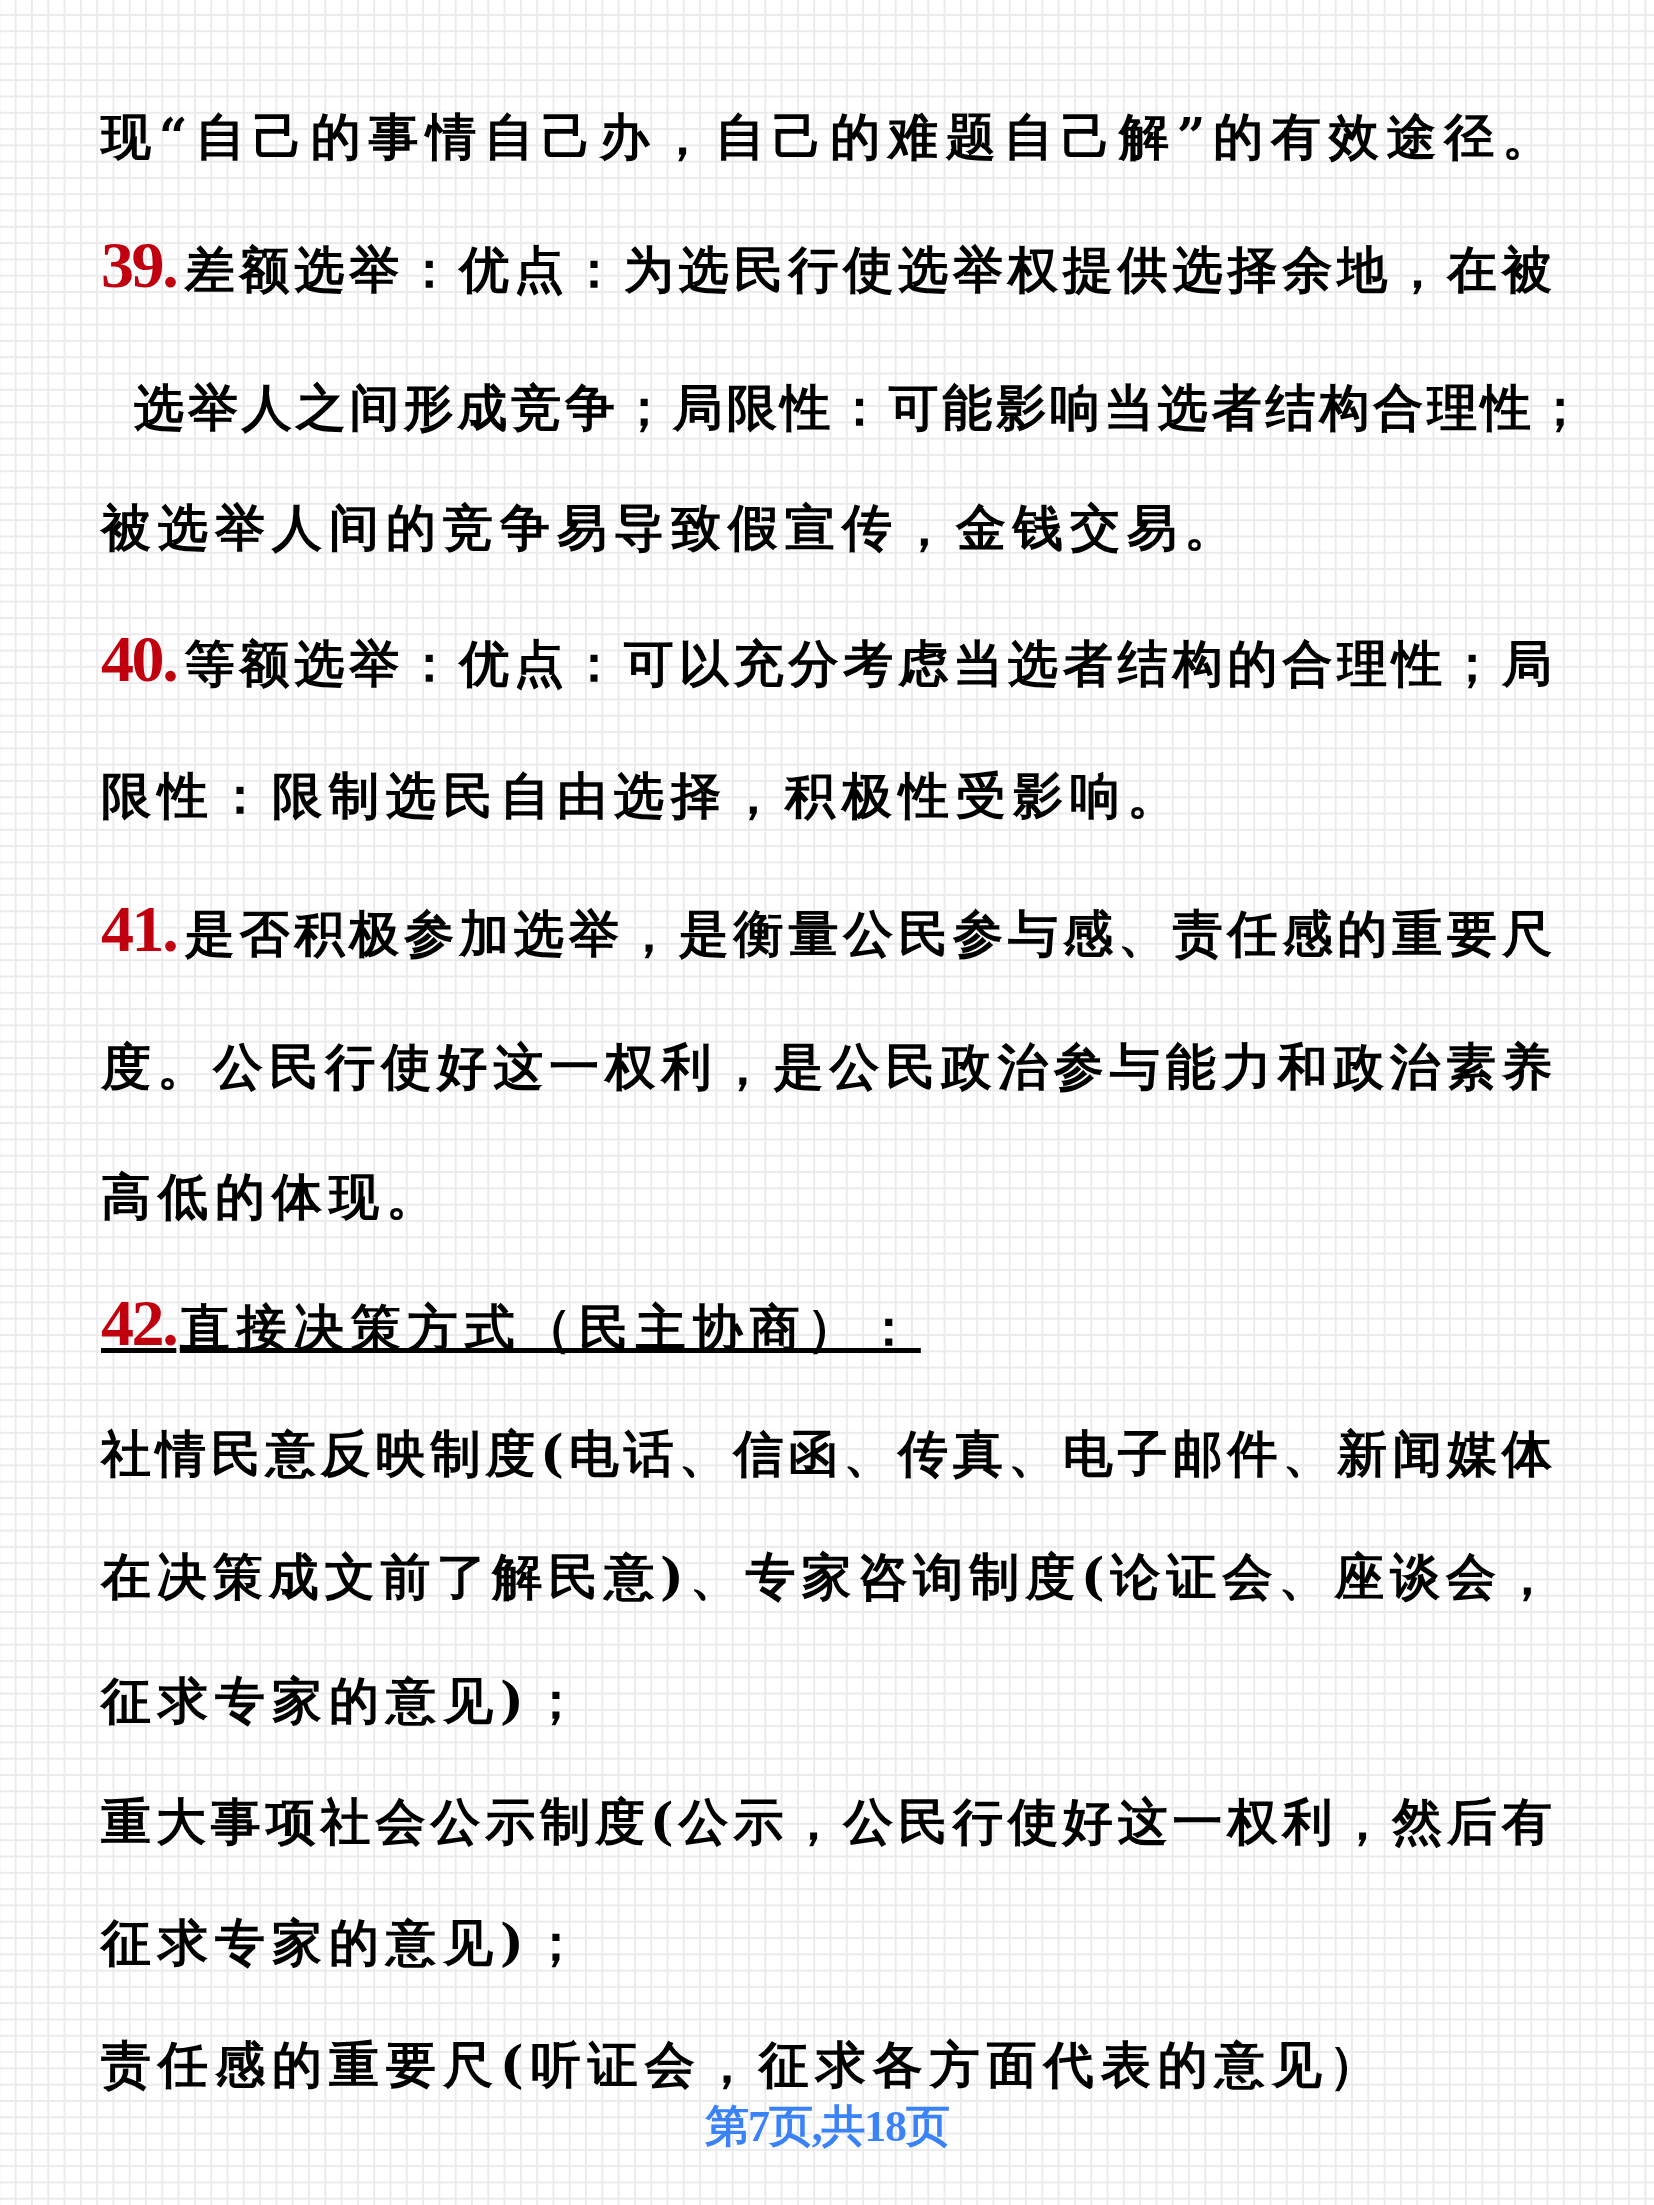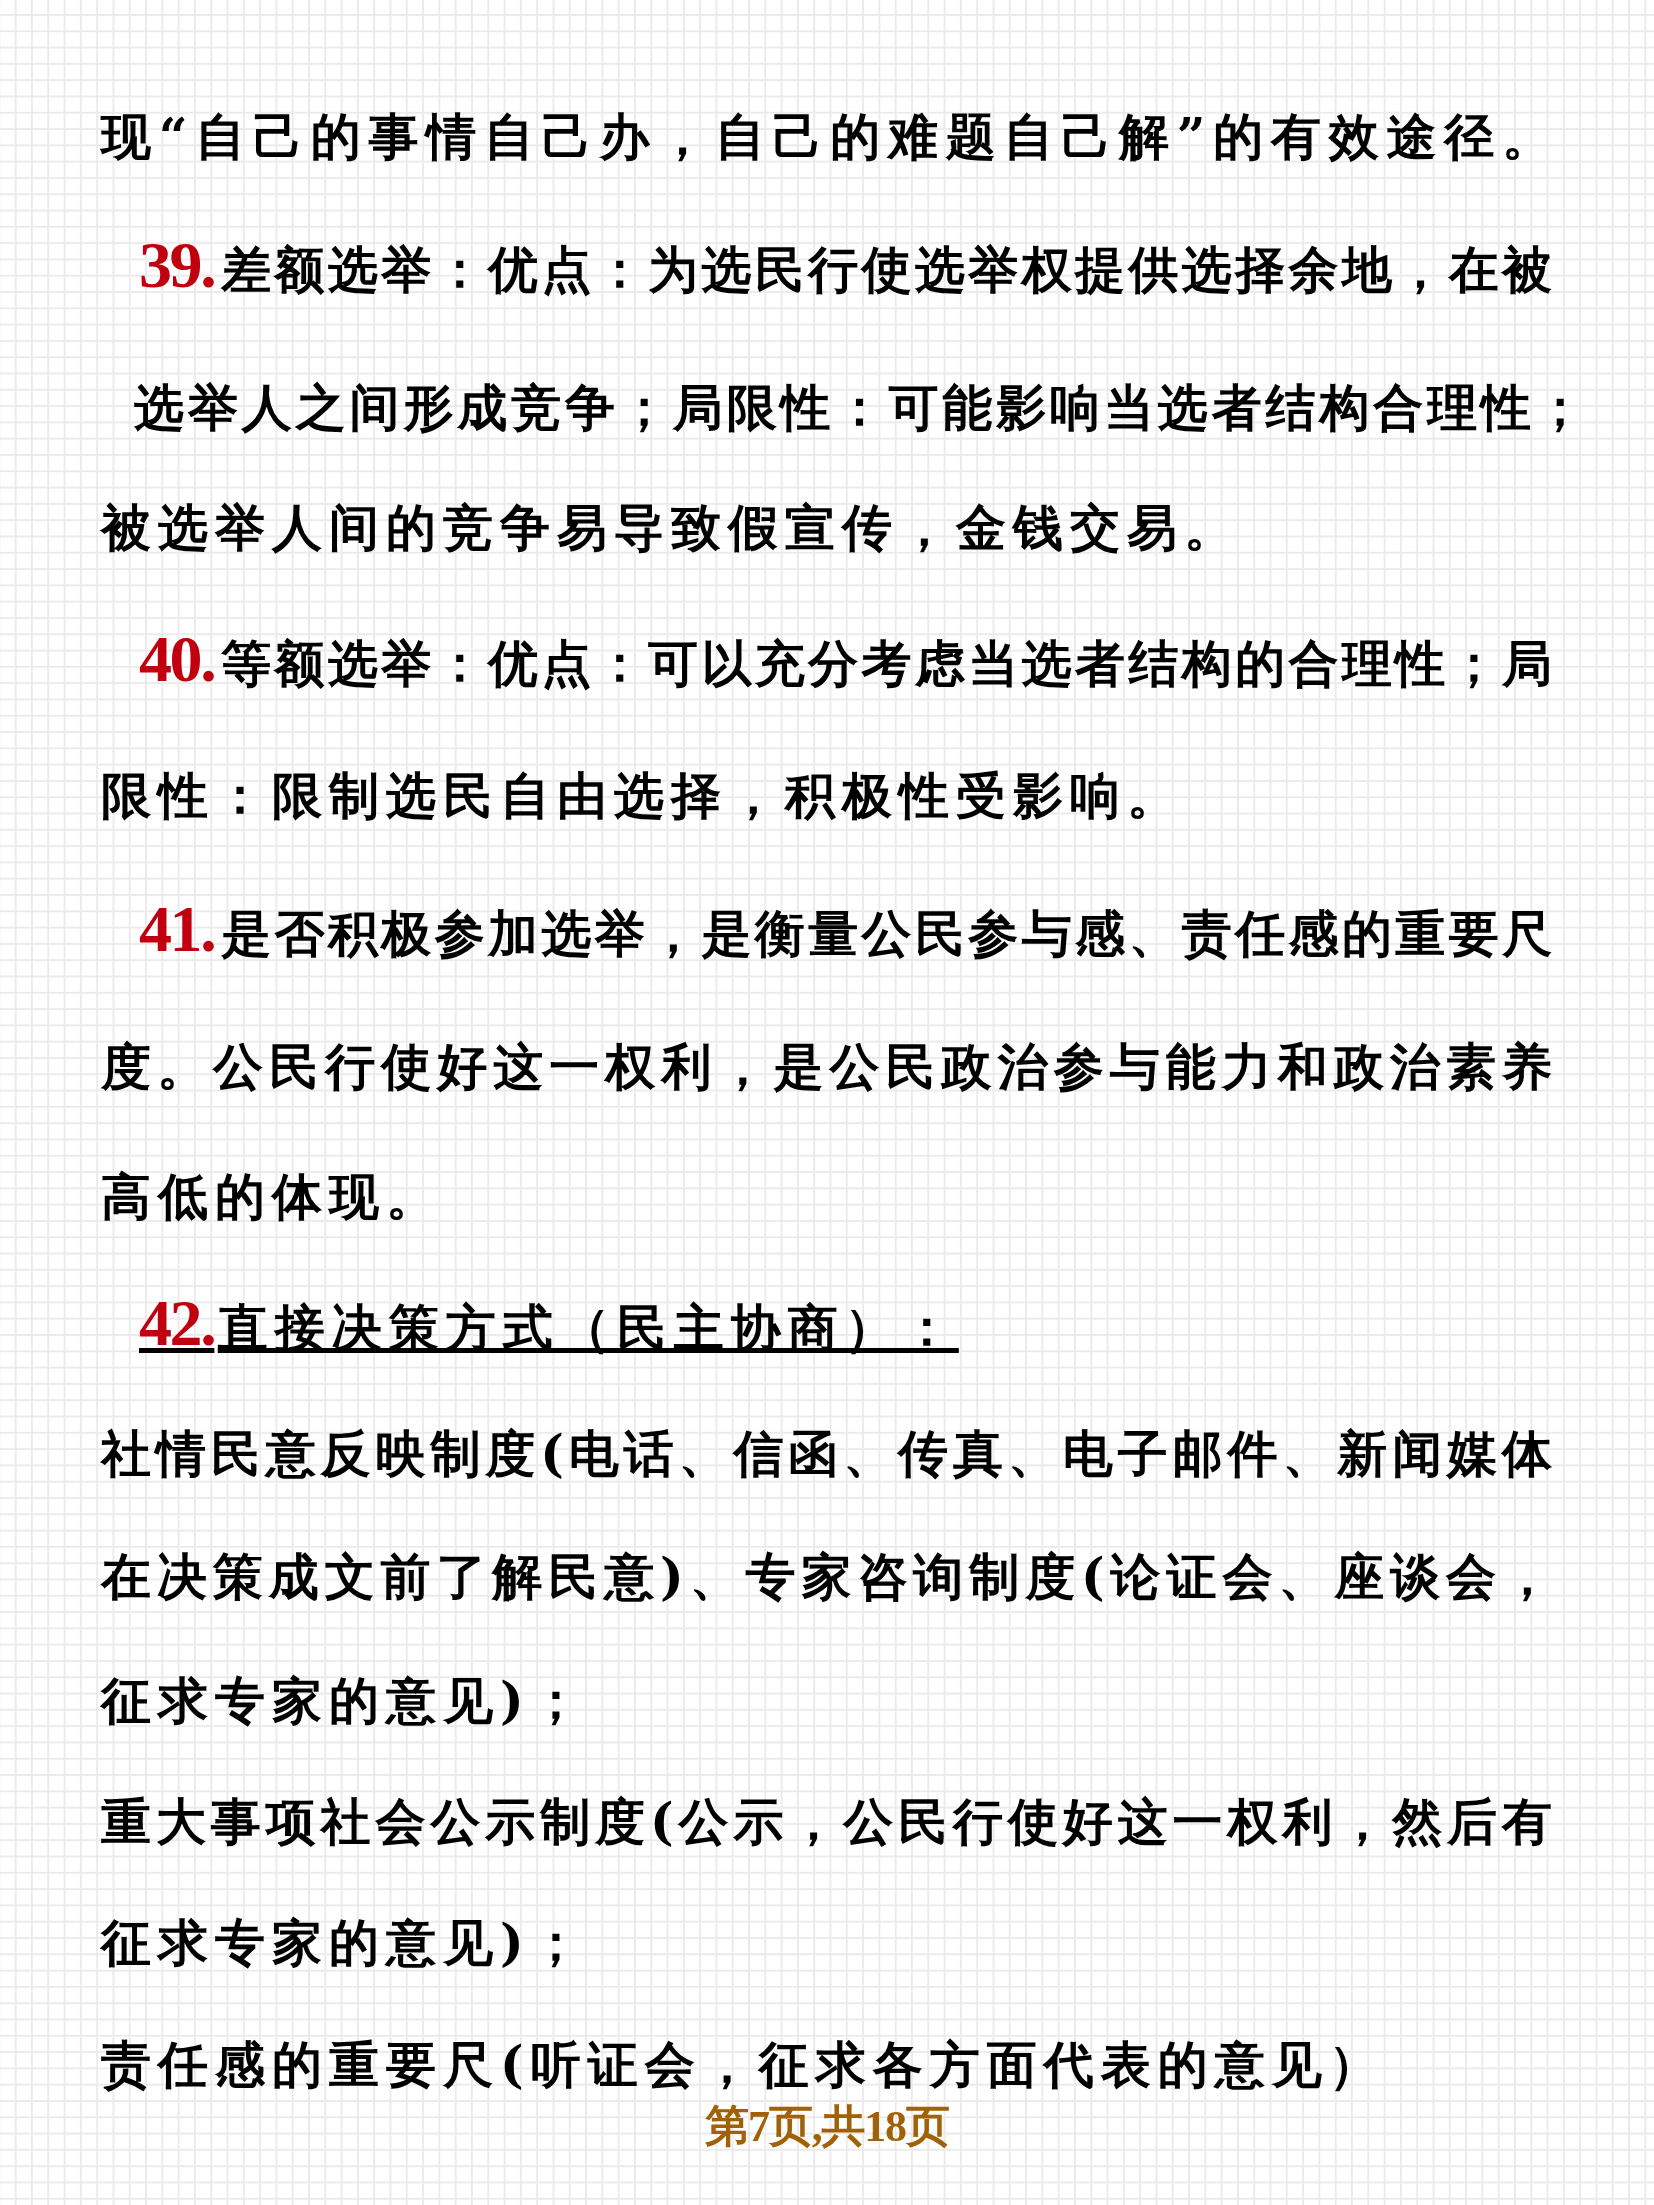--- a/index.html
+++ b/index.html
@@ -17,26 +17,25 @@
       font-family:"DejaVu Serif", "Liberation Serif", serif;
       font-weight:bold; font-size:50px; color:#000000;
       white-space:nowrap; text-align:justify; text-align-last:justify;
       text-justify:inter-character;
     }
     .line.short { text-align:right; text-align-last:left; letter-spacing:7px; }
     .num {
       font-family:"Liberation Serif", "DejaVu Serif", serif;
       font-weight:bold; font-size:66px; color:#c0000f; letter-spacing:-2.4px;
       margin-right:3.5px;
-      margin-left:38px;
     }
     .footer {
       position:absolute; left:0; width:1654px; top:2100px; height:53px; line-height:53px;
       text-align:center; font-family:"Liberation Serif", "DejaVu Serif", serif;
-      font-weight:bold; font-size:44px; color:#a16207; letter-spacing:-1.2px;
+      font-weight:bold; font-size:44px; color:#3b82f6; letter-spacing:-1.2px;
     }
   </style>
 </head>
 <body>
 
 <div>
 
   <div class="line" style="top:104px;">现“自己的事情自己办，自己的难题自己解”的有效途径。</div>
 
   <div class="line" style="top:232px;"><span class="num">39.</span><span>差额选举：优点：为选民行使选举权提供选择余地，在被</span></div>

